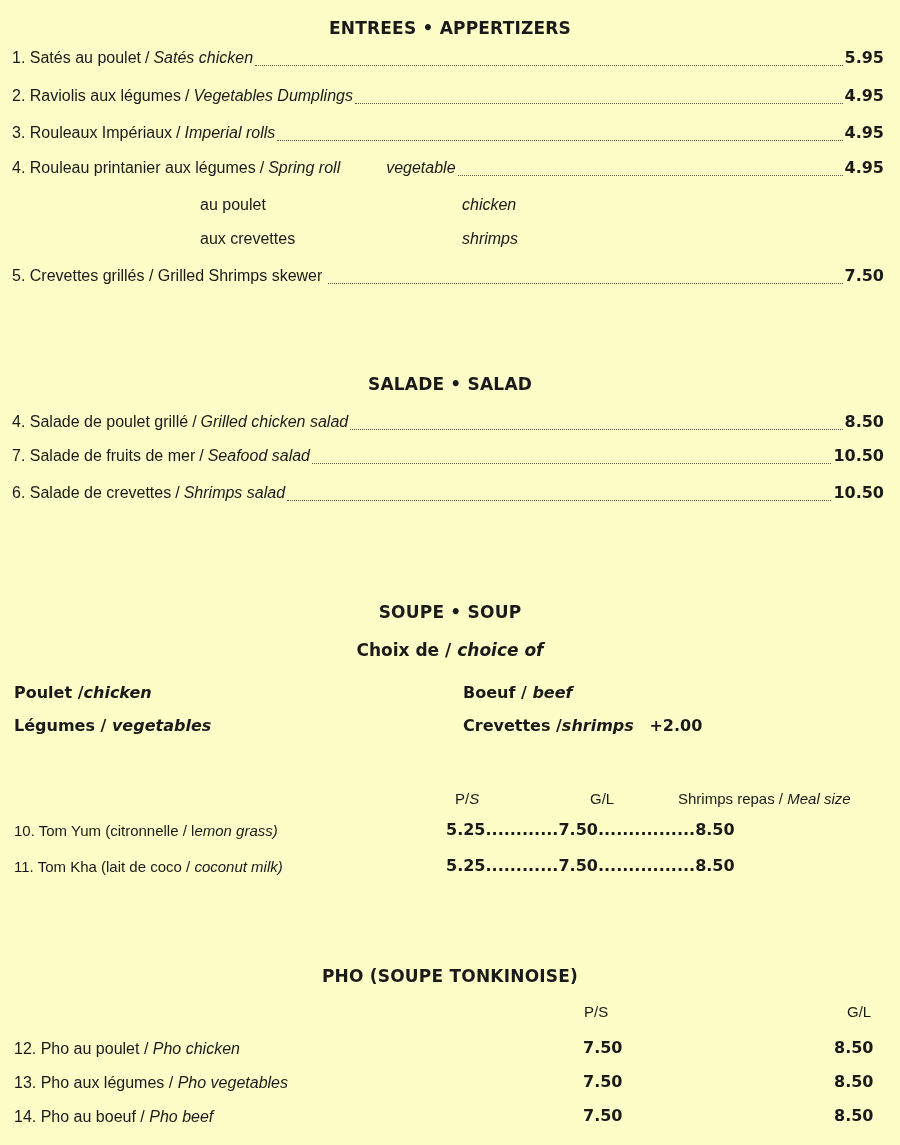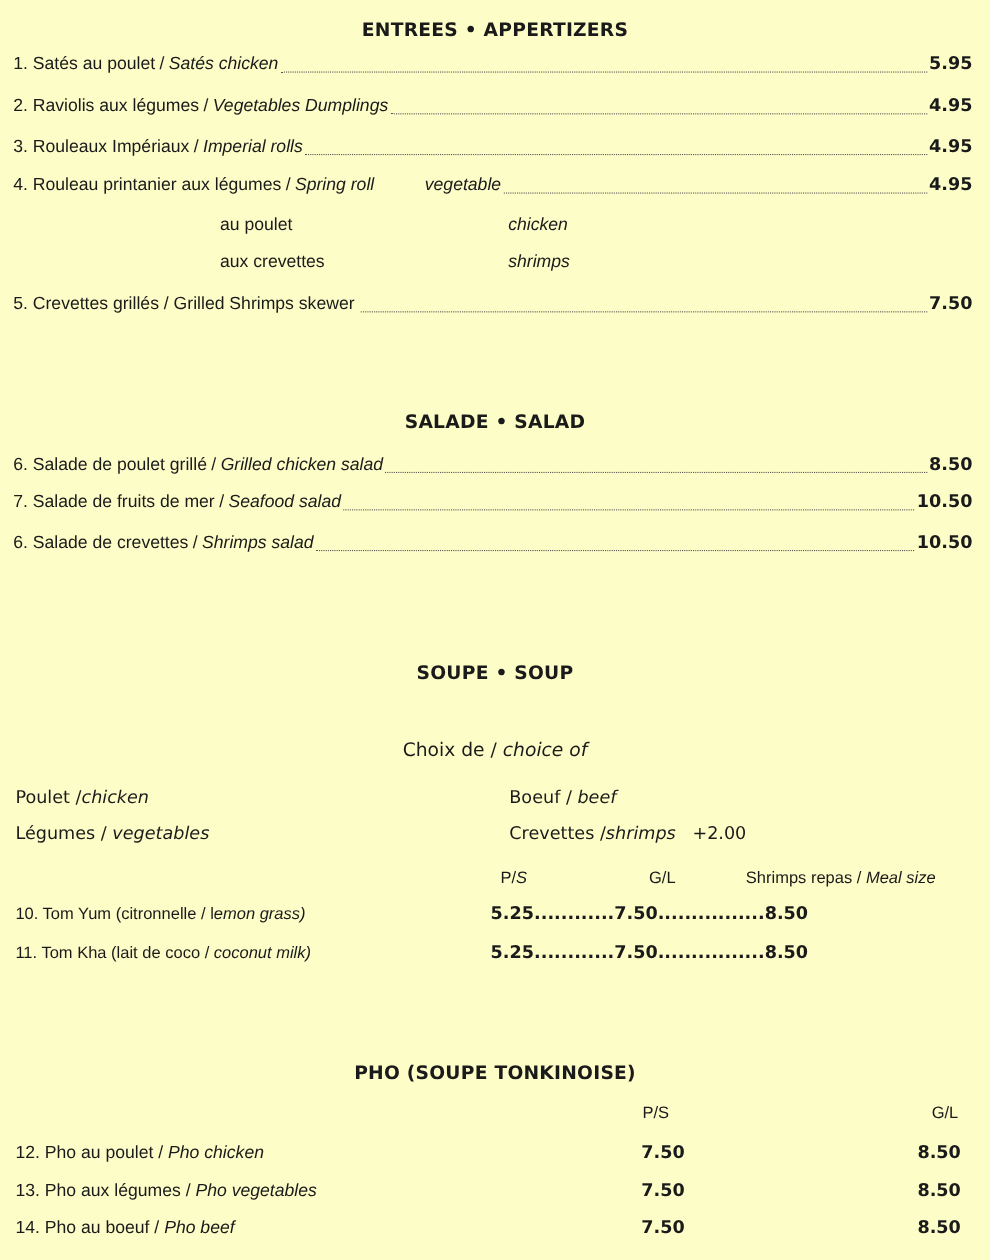--- a/index.html
+++ b/index.html
@@ -29,21 +29,21 @@
     border-bottom:1px dotted #555;
     align-self:flex-end; margin-bottom:6px;
   }
   .price {
     font-family:"DejaVu Sans", sans-serif;
     font-weight:bold; font-size:16px;
   }
   .variant { font-size:16px; }
   .variant-en { font-size:16px; font-style:italic; }
   .bold-sans {
-    font-family:"DejaVu Sans", sans-serif; font-weight:normal; font-size:16px;margin-top:32px;
+    font-family:"DejaVu Sans", sans-serif; font-weight:bold; font-size:16px;
   }
   .bold-sans i { font-style:italic; }
   .colhead { font-size:15px; }
   .colhead i { font-style:italic; }
   .soup-name { font-size:15px; }
   .soup-name i { font-style:italic; }
   .soup-prices {
     font-family:"DejaVu Sans", sans-serif; font-weight:bold; font-size:16px;
   }
 </style>
@@ -88,21 +88,21 @@
 
 <div class="abs item" style="top:266px;">
   <span class="fr">5. Crevettes grillés / Grilled Shrimps skewer</span>
   <span class="dots" style="margin-left:6px;"></span>
   <span class="price">7.50</span>
 </div>
 
 <div class="abs heading" style="top:374px;">SALADE • SALAD</div>
 
 <div class="abs item" style="top:412px;">
-  <span class="fr">6. Salade de poulet grillé</span>
+  <span class="fr">4. Salade de poulet grillé</span>
   <span class="sep">/</span>
   <span class="en">Grilled chicken salad</span>
   <span class="dots"></span>
   <span class="price">8.50</span>
 </div>
 <div class="abs item" style="top:446px;">
   <span class="fr">7. Salade de fruits de mer</span>
   <span class="sep">/</span>
   <span class="en">Seafood salad</span>
   <span class="dots"></span>

